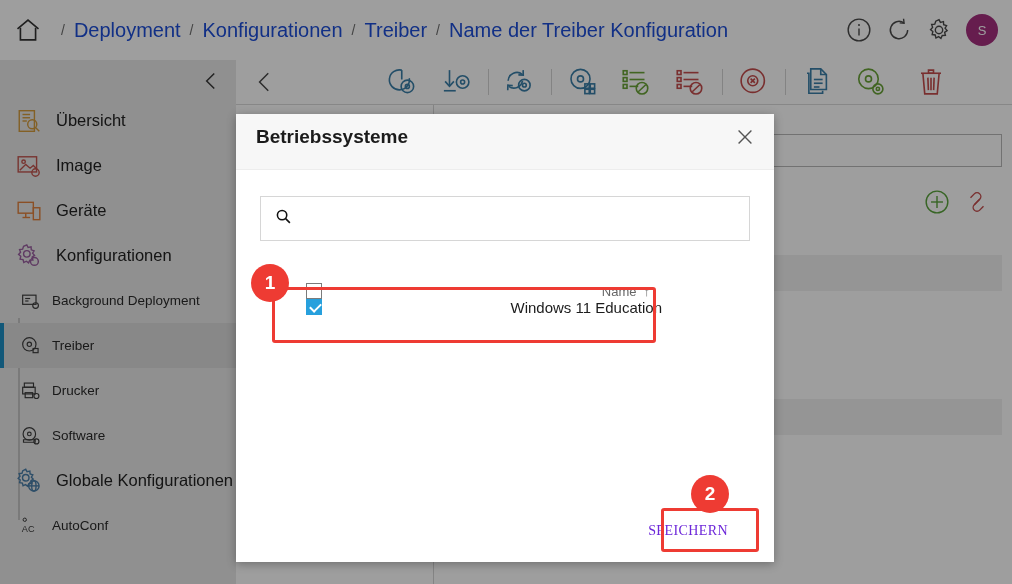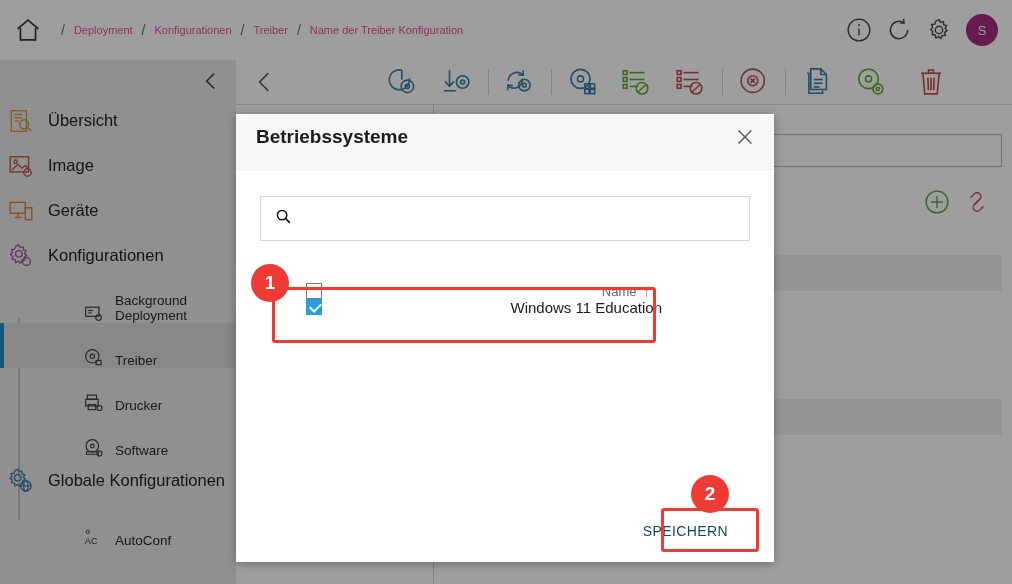--- a/index.html
+++ b/index.html
@@ -20,21 +20,21 @@
   
   .topbar {
     position: absolute; left: 0; top: 0; width: 1012px; height: 60px;
     background: #ffffff;
     display: flex; align-items: center;
   }
   .home-icon { margin-left: 14px; width: 28px; height: 28px; display:block; }
   .crumbs { display: flex; align-items: center; margin-left: 10px; }
   .crumb-sep { color: #6e6e6e; font-size: 14px; margin: 0 9px; }
   .crumb-link {
-    color: #ec4899; font-size: 11px; white-space: nowrap;
+    color: #1d4ed8; font-size: 20px; white-space: nowrap;
   }
   .topright {
     position: absolute; right: 14px; top: 0; height: 60px;
     display: flex; align-items: center; gap: 14px;
   }
   .tr-icon { width: 26px; height: 26px; display: block; }
   .avatar {
     width: 32px; height: 32px; border-radius: 50%;
     background: #a5307f; color: #fff;
     display: flex; align-items: center; justify-content: center;
@@ -46,28 +46,28 @@
     position: absolute; left: 0; top: 60px; width: 236px; height: 524px;
     background: #e9e9e9;
   }
   .collapse-btn {
     position: absolute; right: 12px; top: 8px;
     width: 26px; height: 26px;
   }
   .nav { position: absolute; top: 38px; left: 0; width: 236px; }
   .nav-item {
     display: flex; align-items: center;
-    height: 45px; padding-left: 8px; position: relative;
+    height: 45px; padding-left: 16px; position: relative;
   }
   .nav-item .ico { width: 26px; height: 26px; flex: none; }
   .nav-item .lbl {
     margin-left: 14px; font-size: 16.5px; color: #222;
   }
   .nav-sub {
-    padding-left: 84px; height: 45px; align-items: flex-end;
+    padding-left: 21px; height: 45px;
   }
   .nav-sub .ico { width: 20px; height: 20px; }
   .nav-sub .lbl { font-size: 13.5px; margin-left: 11px; color: #2b2b2b; }
   .nav-sub.active { background: #dcdcdc; }
   .nav-sub.active::before {
     content: ""; position: absolute; left: 0; top: 0;
     width: 4px; height: 100%; background: #1d8fc4;
   }
   .group-rail {
     position: absolute; left: 18px; width: 2px; background: #c6c6c6;
@@ -188,22 +188,22 @@
     margin-left: auto; margin-right: 88px;
     font-size: 15px; color: #1c1c1c;
   }
   .modal-foot {
     height: 62px; display: flex;
     align-items: center; justify-content: flex-end;
     padding-right: 30px;
   }
   .save-btn {
     background: transparent; border: none;
-    color: #0c4a6e; font-size: 14px; letter-spacing: .4px;
-    font-family: Liberation Sans, sans-serif;
+    color: #6d28d9; font-size: 14px; letter-spacing: .4px;
+    font-family: Liberation Serif, serif;
     padding: 10px 16px; cursor: pointer;
   }
 
   
   .anno-box {
     position: absolute; border: 3px solid #ee3b33;
     border-radius: 3px; z-index: 60; pointer-events: none;
   }
   .anno-badge {
     position: absolute; z-index: 61;

